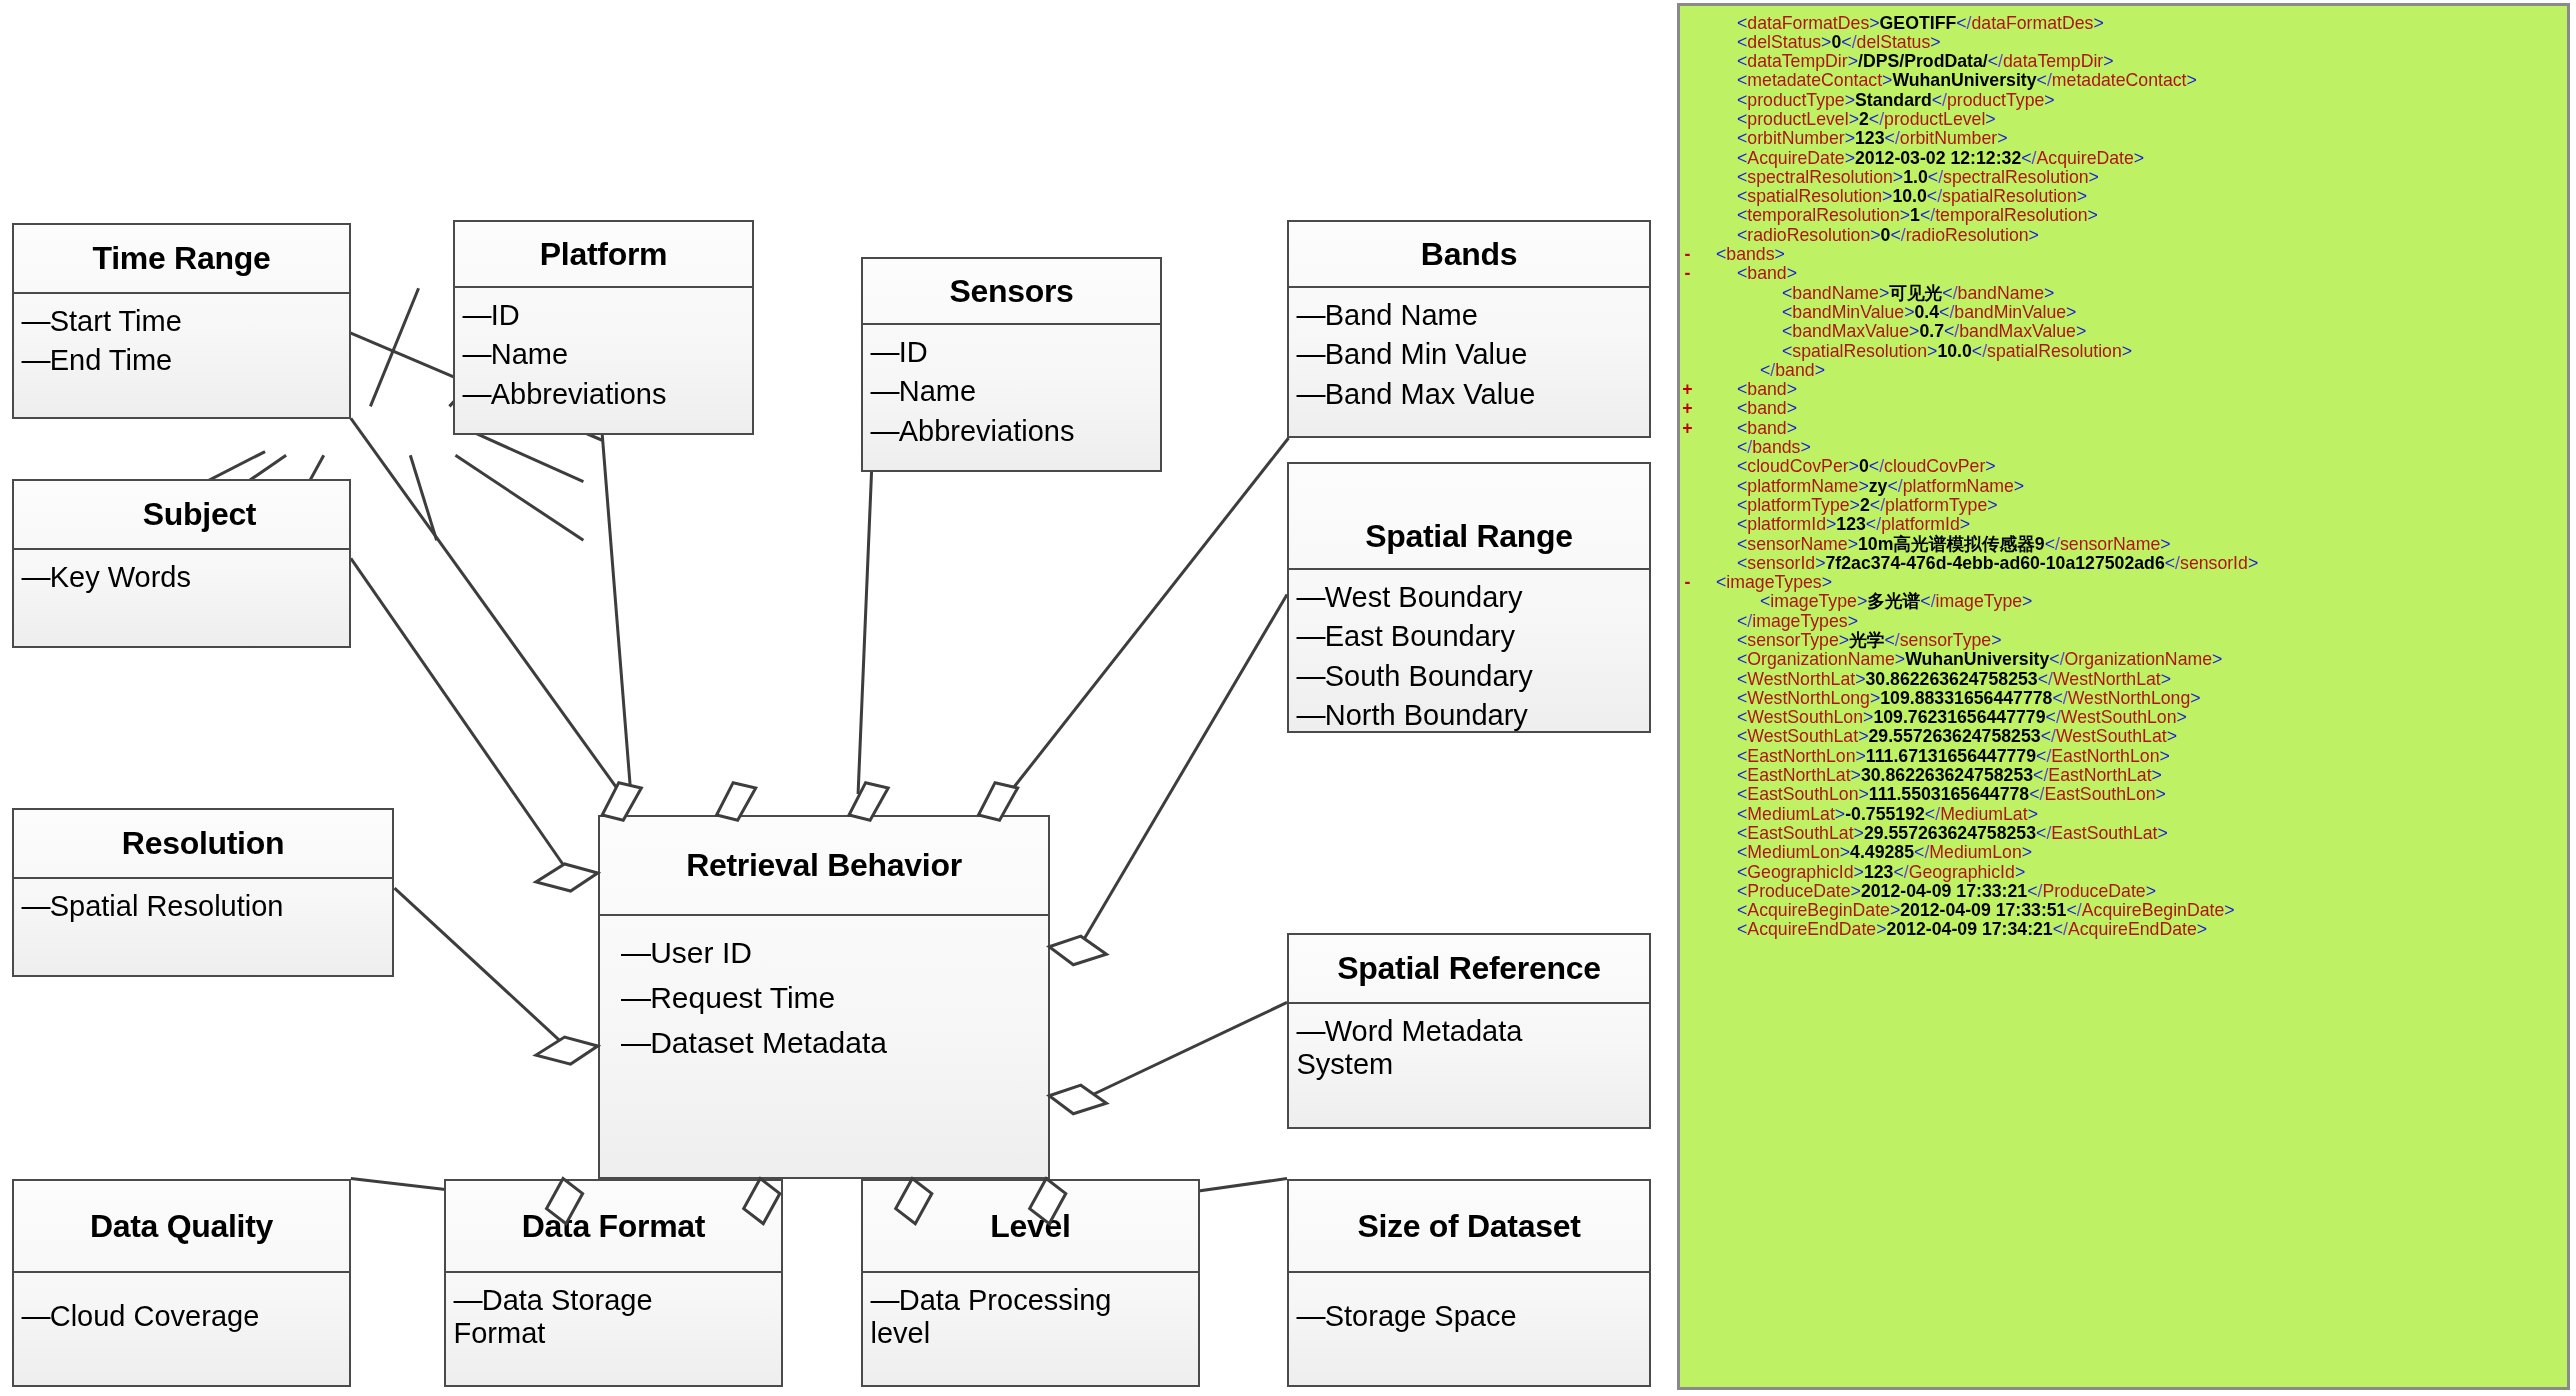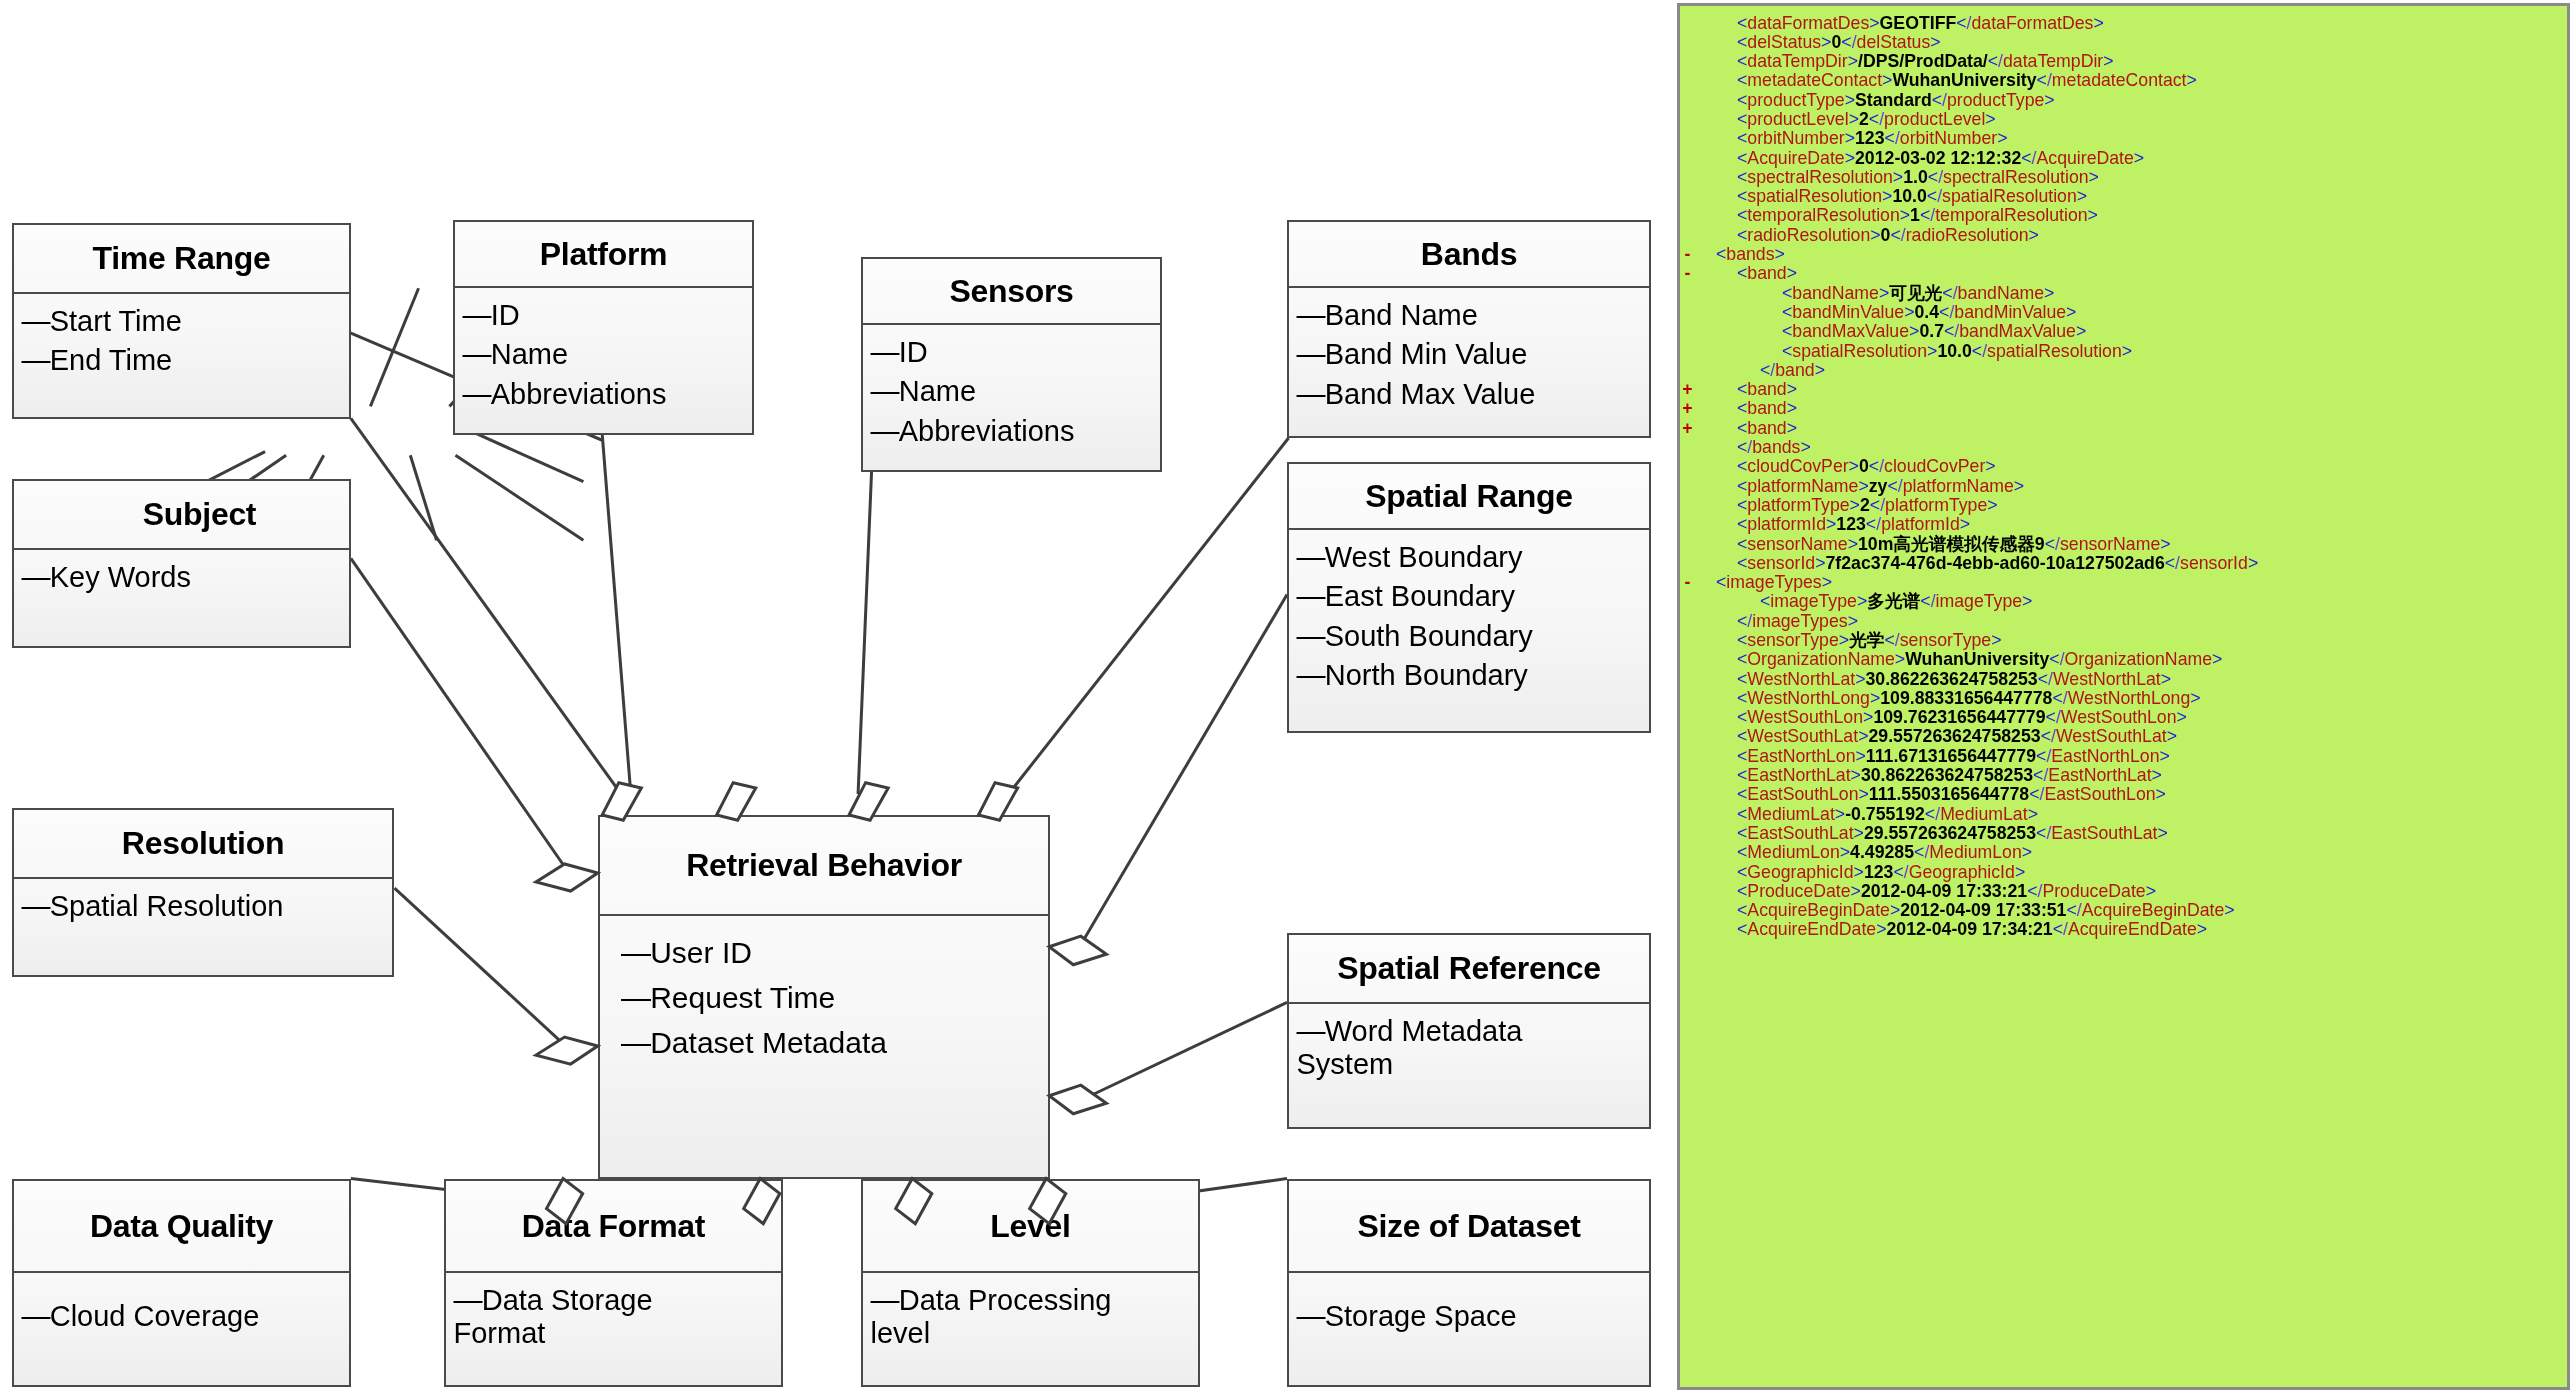--- a/index.html
+++ b/index.html
@@ -171,21 +171,21 @@
   </div>
 
   <div class="uml-class" style="left:12px;top:479px;width:339px;height:169px;">
     <div class="uml-title" style="height:69px;padding-left:36px;">Subject</div>
     <div class="uml-attrs">
       <span class="uml-attr"><span class="dash">—</span><span>Key Words</span></span>
     </div>
   </div>
 
   <div class="uml-class" style="left:1287px;top:462px;width:364px;height:271px;">
-    <div class="uml-title" style="height:66px;">Spatial Range</div>
+    <div class="uml-title" style="height:66px;margin-top:40px;">Spatial Range</div>
     <div class="uml-attrs">
       <span class="uml-attr"><span class="dash">—</span><span>West Boundary</span></span>
       <span class="uml-attr"><span class="dash">—</span><span>East Boundary</span></span>
       <span class="uml-attr"><span class="dash">—</span><span>South Boundary</span></span>
       <span class="uml-attr"><span class="dash">—</span><span>North Boundary</span></span>
     </div>
   </div>
 
   <div class="uml-class" style="left:12px;top:808px;width:382px;height:169px;">
     <div class="uml-title" style="height:69px;">Resolution</div>

